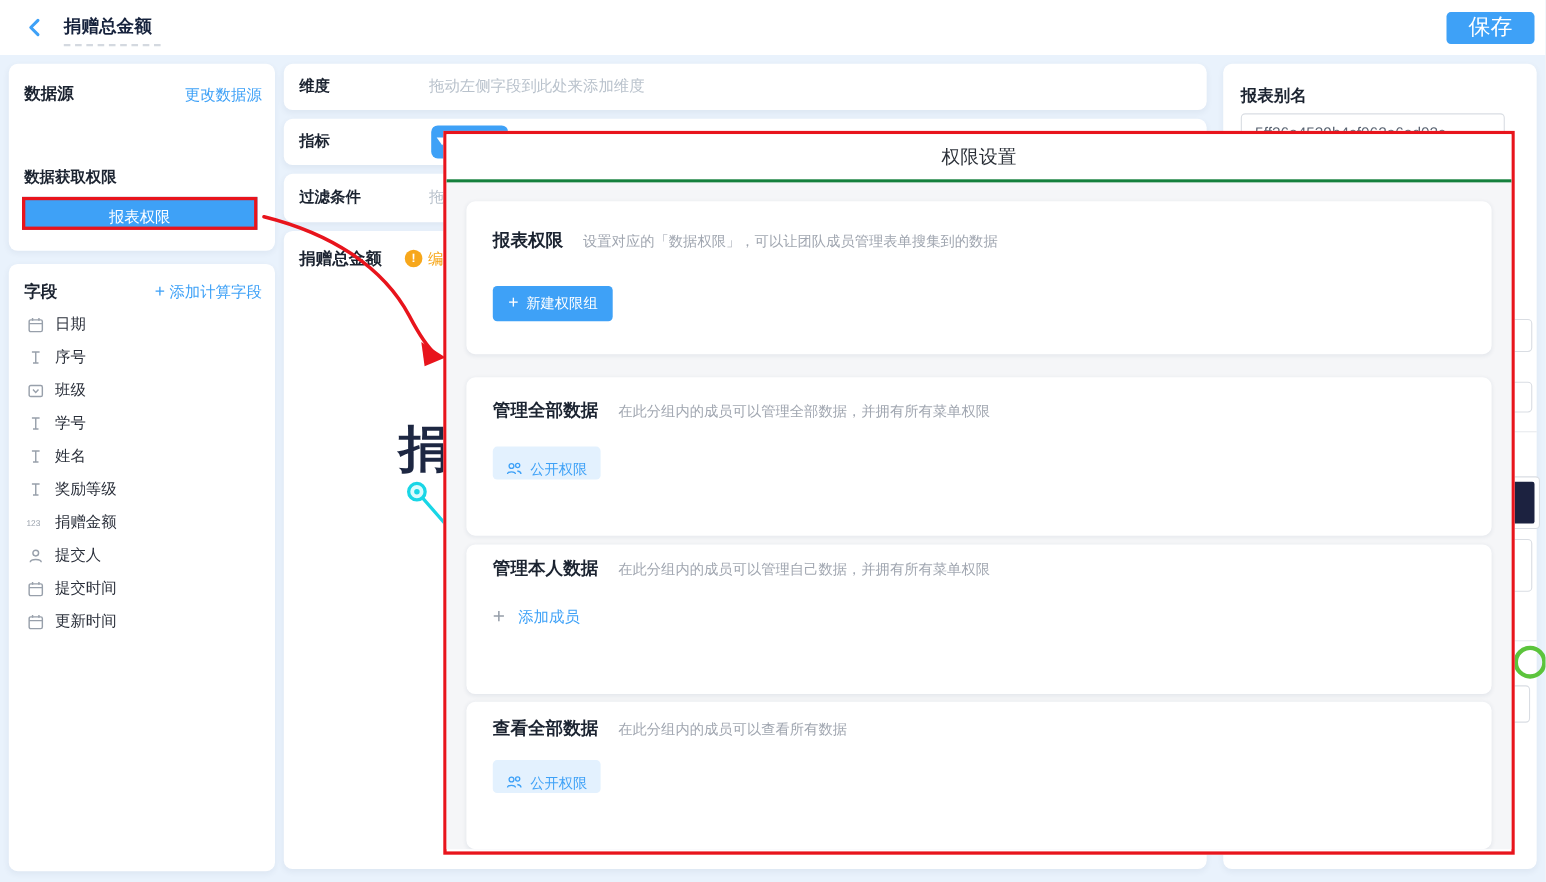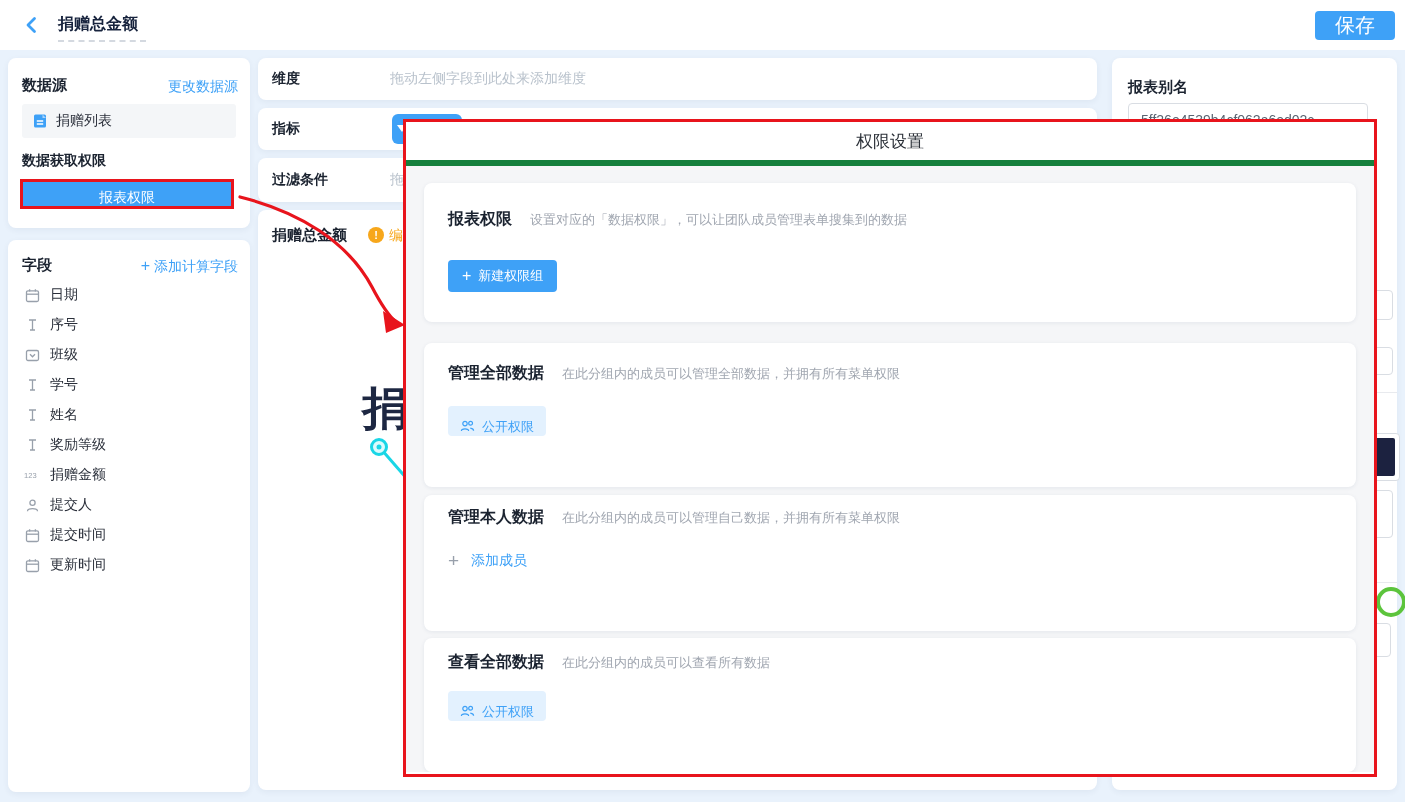--- a/index.html
+++ b/index.html
@@ -67,21 +67,21 @@
   .peek-divider{position:absolute;border-top:1px solid #e8eaee;}
   .swatch-box{position:absolute;left:200px;top:375px;width:88px;height:48px;border:1px solid #d9dde3;border-radius:4px;
     background:#fff;padding:4px;}
   .swatch-box .swatch{width:100%;height:100%;background:var(--navy);border-radius:2px;}
   .green-ring{position:absolute;left:264px;top:529px;width:30px;height:30px;border:4px solid var(--green);border-radius:50%;cursor:pointer;}
 
   
   .modal{position:absolute;left:403px;top:119px;width:974px;height:658px;background:#fff;
     border:3px solid var(--annotation);z-index:40;}
   .modal-header{height:44px;display:flex;align-items:center;justify-content:center;
-    font-size:17px;color:#2b3038;border-bottom:6px solid #15803d;background:#fff;}
+    font-size:17px;color:#2b3038;border-bottom:3px solid #15803d;background:#fff;}
   .modal-body{height:606px;background:#f5f6f8;padding:17px 18px 0 18px;overflow:hidden;}
   .m-card{background:#fff;border-radius:8px;box-shadow:0 1px 4px rgba(29,48,86,.08);padding-left:24px;padding-right:24px;}
   .m-card .head-row{display:flex;align-items:center;gap:18px;}
   .m-heading{font-size:16px;font-weight:700;color:#1b2330;}
   .m-desc{font-size:13px;color:#a0a6b0;}
   .m-card1{height:139px;margin-bottom:21px;padding-top:26px;}
   .m-card2{height:144px;margin-bottom:8px;padding-top:20px;}
   .m-card3{height:136px;margin-bottom:7px;padding-top:12px;}
   .m-card4{height:134px;padding-top:14px;}
   .new-group-btn{display:inline-flex;align-items:center;margin-top:30px;height:32px;padding:0 14px;
@@ -111,30 +111,20 @@
       </span>
     </div>
     <div class="page-title">捐赠总金额</div>
     <div class="title-underline"></div>
     <button class="save-btn">保存</button>
   </div>
 
   <div class="card ds-card">
     <div class="panel-title">数据源</div>
     <div class="change-link">更改数据源</div>
-    <div class="source-item">
-      <span class="f-icon">
-        <svg width="16" height="16" viewBox="0 0 16 16">
-            <rect x="2" y="1.5" width="12" height="13" rx="1.5" fill="#3ea1f7"></rect>
-            <path d="M10.5 1.5 L14 5 L10.5 5 Z" fill="#a8d4fb"></path>
-            <path d="M4.8 8 h6.4 M4.8 11 h6.4" stroke="#ffffff" stroke-width="1.3"></path>
-          </svg>
-      </span>
-      <span>捐赠列表</span>
-    </div>
     <div class="access-title">数据获取权限</div>
     <div class="report-perm-btn">报表权限</div>
   </div>
 
   <div class="card fields-card">
     <div class="panel-title" style="top:16px;">字段</div>
     <div class="add-calc-link"><span class="plus">+</span><span>添加计算字段</span></div>
     <div class="field-list">
       <div class="field-row">
         <span class="f-icon">

